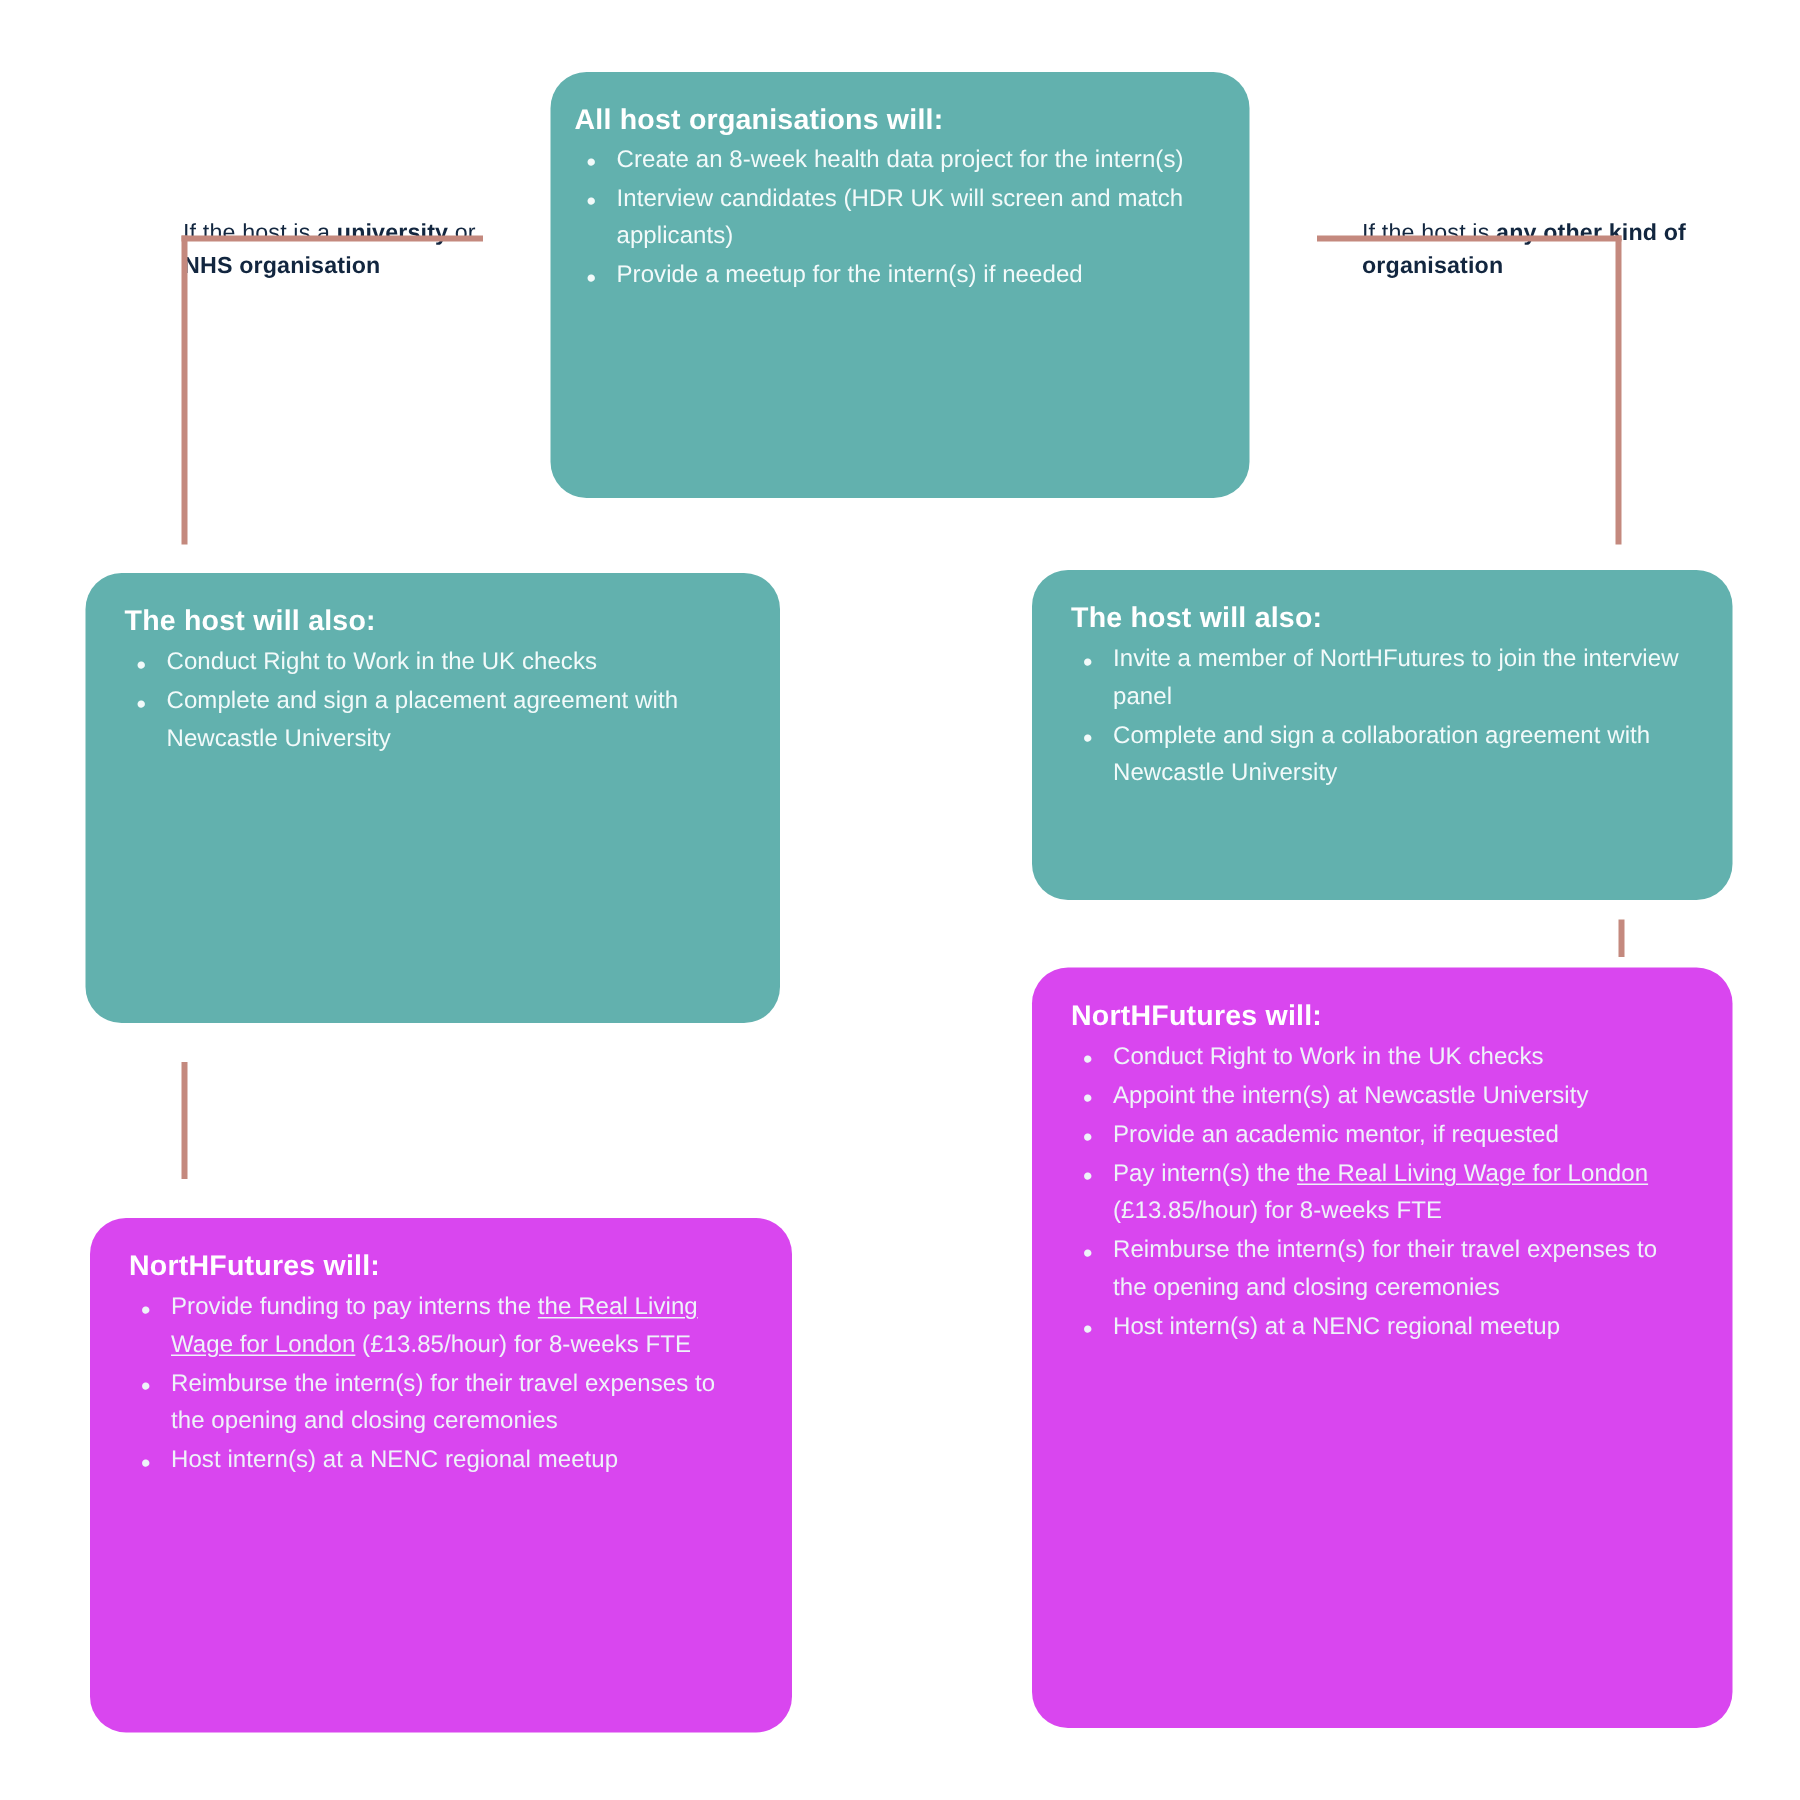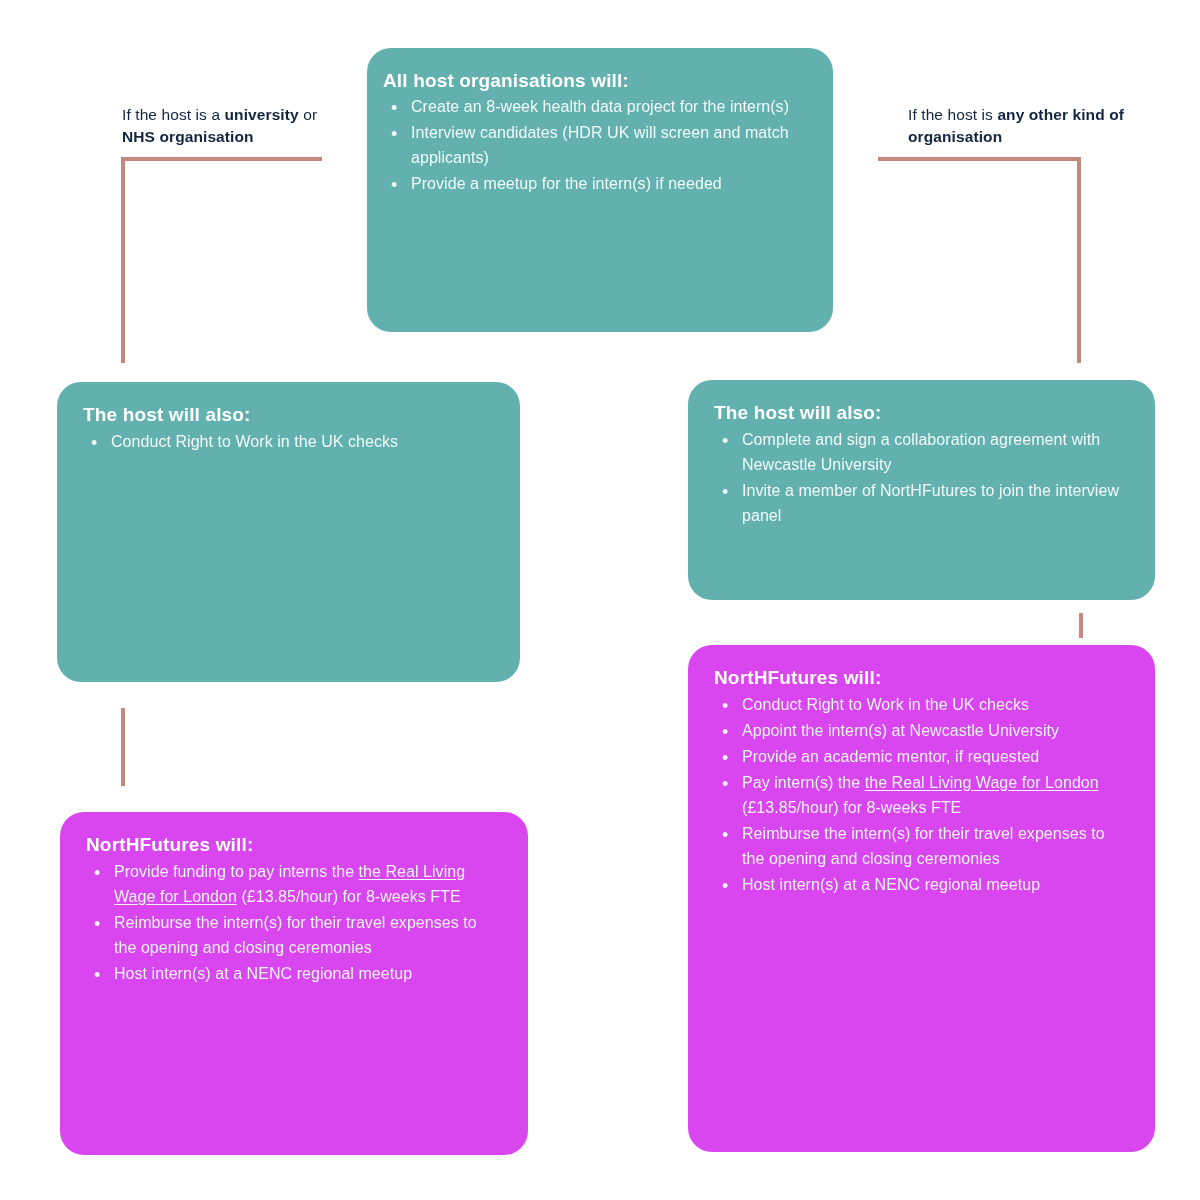--- a/index.html
+++ b/index.html
@@ -19,20 +19,21 @@
     height: 1200px;
   }
 
   
   .cond-label {
     position: absolute;
     font-size: 15.5px;
     line-height: 1.45;
     color: #12263f;
     letter-spacing: 0.1px;
+    margin-top: 41px;
   }
   .cond-label .em {
     font-weight: bold;
   }
   #cond-left  { left: 122px; top: 104px; width: 230px; }
   #cond-right { left: 908px; top: 104px; width: 230px; }
 
   
   .conn {
     position: absolute;
@@ -127,28 +128,29 @@
       <li>Create an 8-week health data project for the intern(s)</li>
       <li>Interview candidates (HDR UK will screen and match applicants)</li>
       <li>Provide a meetup for the intern(s) if needed</li>
     </ul>
   </div>
 
   <div class="card teal" id="box-host-left">
     <p class="card-title">The host will also:</p>
     <ul>
       <li>Conduct Right to Work in the UK checks</li>
+      <li>Complete and sign a placement agreement with Newcastle University</li>
     </ul>
   </div>
 
   <div class="card teal" id="box-host-right">
     <p class="card-title">The host will also:</p>
     <ul>
+      <li>Invite a member of NortHFutures to join the interview panel</li>
       <li>Complete and sign a collaboration agreement with Newcastle University</li>
-      <li>Invite a member of NortHFutures to join the interview panel</li>
     </ul>
   </div>
 
   <div class="card navy" id="box-nhf-left">
     <p class="card-title">NortHFutures will:</p>
     <ul>
       <li><span>Provide funding to pay interns the </span><span class="ul-link">the Real Living Wage for London</span><span> (£13.85/hour) for 8-weeks FTE</span></li>
       <li><span>Reimburse the intern(s) for their travel expenses to the opening and closing ceremonies</span></li>
       <li><span>Host intern(s) at a NENC regional meetup</span></li>
     </ul>

